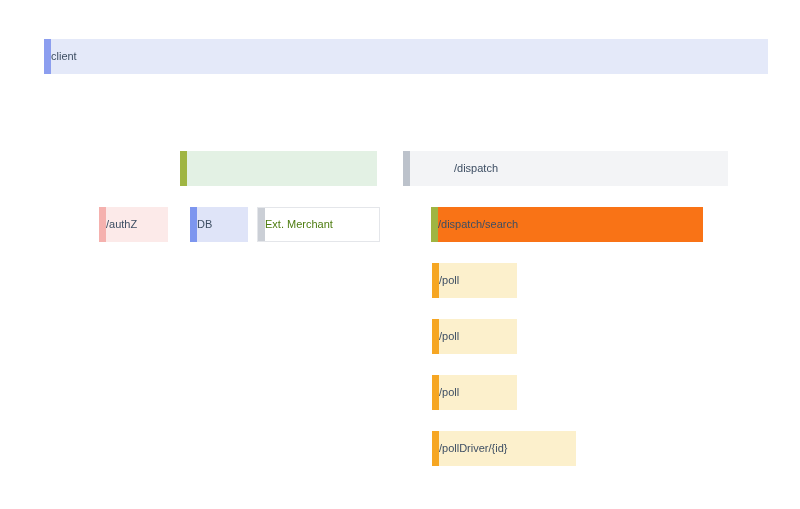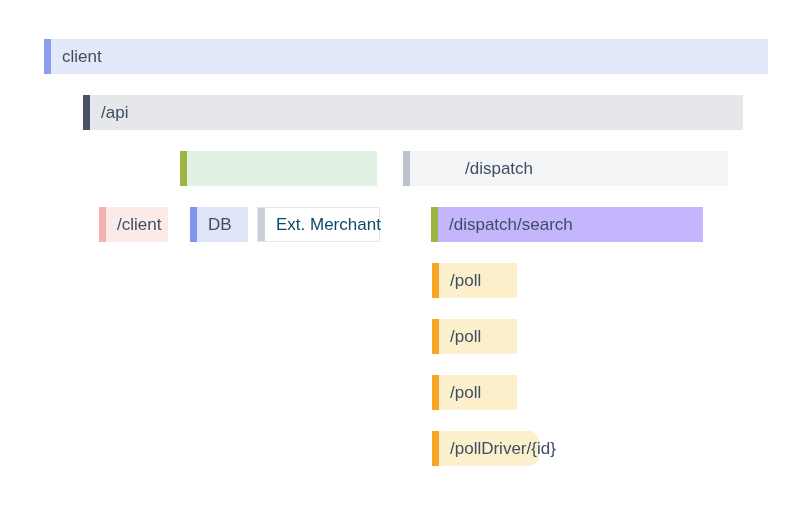--- a/index.html
+++ b/index.html
@@ -17,85 +17,80 @@
     align-items: center;
     box-sizing: border-box;
     cursor: pointer;
   }
   .accent {
     flex: 0 0 7px;
     width: 7px;
     align-self: stretch;
   }
   .label {
-    margin-left: 11px;
-    font-size: 17px;
+    font-size: 11px;
     line-height: 1;
     color: #3d4e63;
     white-space: nowrap;
   }
 </style>
 </head>
 <body>
 
 <div class="canvas">
 
   <div class="span-bar" style="left: 44px; top: 39px; width: 724px; height: 35px; background: rgb(228, 233, 249);">
     <span class="accent" style="background: rgb(140, 158, 239);"></span>
     <span class="label" style="color: rgb(61, 78, 99);">client</span>
   </div>
 
-  <div class="span-bar" style="left: 83px; top: 95px; width: 660px; height: 35px; background: rgb(230, 231, 234);">
-    <span class="accent" style="background: rgb(74, 83, 102);"></span>
-    <span class="label" style="color: rgb(61, 78, 99);">/api</span>
-  </div>
 
 
   <div class="span-bar" style="left: 180px; top: 151px; width: 197px; height: 35px; background: rgb(227, 241, 228);">
     <span class="accent" style="background: rgb(159, 181, 66);"></span>
   </div>
 
   <div class="span-bar" style="left: 403px; top: 151px; width: 325px; height: 35px; background: rgb(243, 244, 246); gap: 44px;">
     <span class="accent" style="background: rgb(188, 194, 203);"></span>
     <span class="label" style="color: rgb(61, 78, 99);">/dispatch</span>
   </div>
 
   <div class="span-bar" style="left: 99px; top: 207px; width: 69px; height: 35px; background: rgb(252, 234, 233);">
     <span class="accent" style="background: rgb(245, 177, 174);"></span>
-    <span class="label" style="color: rgb(61, 78, 99);">/client</span>
+    <span class="label" style="color: rgb(61, 78, 99);">/authZ</span>
   </div>
 
   <div class="span-bar" style="left: 190px; top: 207px; width: 58px; height: 35px; background: rgb(223, 228, 248);">
     <span class="accent" style="background: rgb(125, 150, 239);"></span>
     <span class="label" style="color: rgb(61, 78, 99); text-align: right;">DB</span>
   </div>
 
   <div class="span-bar" style="left: 257px; top: 207px; width: 123px; height: 35px; background: rgb(255, 255, 255); border: 1px solid rgb(228, 230, 234);">
     <span class="accent" style="background: rgb(203, 207, 214);"></span>
-    <span class="label" style="color: #0c4a6e;">Ext. Merchant</span>
+    <span class="label" style="color: #4d7c0f;">Ext. Merchant</span>
   </div>
 
-  <div class="span-bar" style="left: 431px; top: 207px; width: 272px; height: 35px; background: #c4b5fd; align-items: center;">
+  <div class="span-bar" style="left: 431px; top: 207px; width: 272px; height: 35px; background: #f97316; align-items: center;">
     <span class="accent" style="background: rgb(159, 181, 66);"></span>
     <span class="label" style="color: rgb(61, 78, 99);">/dispatch/search</span>
   </div>
 
   <div class="span-bar" style="left: 432px; top: 263px; width: 85px; height: 35px; background: rgb(252, 240, 204);">
     <span class="accent" style="background: rgb(246, 166, 34);"></span>
     <span class="label" style="color: rgb(61, 78, 99);">/poll</span>
   </div>
 
   <div class="span-bar" style="left: 432px; top: 319px; width: 85px; height: 35px; background: rgb(252, 240, 204);">
     <span class="accent" style="background: rgb(246, 166, 34);"></span>
     <span class="label" style="color: rgb(61, 78, 99);">/poll</span>
   </div>
 
   <div class="span-bar" style="left: 432px; top: 375px; width: 85px; height: 35px; background: rgb(252, 240, 204);">
     <span class="accent" style="background: rgb(246, 166, 34);"></span>
     <span class="label" style="color: rgb(61, 78, 99);">/poll</span>
   </div>
 
-  <div class="span-bar" style="left: 432px; top: 431px; width: 107px; height: 35px; background: rgb(252, 240, 204); border-radius: 10px;">
+  <div class="span-bar" style="left: 432px; top: 431px; width: 144px; height: 35px; background: rgb(252, 240, 204);">
     <span class="accent" style="background: rgb(246, 166, 34);"></span>
     <span class="label" style="color: rgb(61, 78, 99);">/pollDriver/{id}</span>
   </div>
 
 </div>
 
 </body></html>

